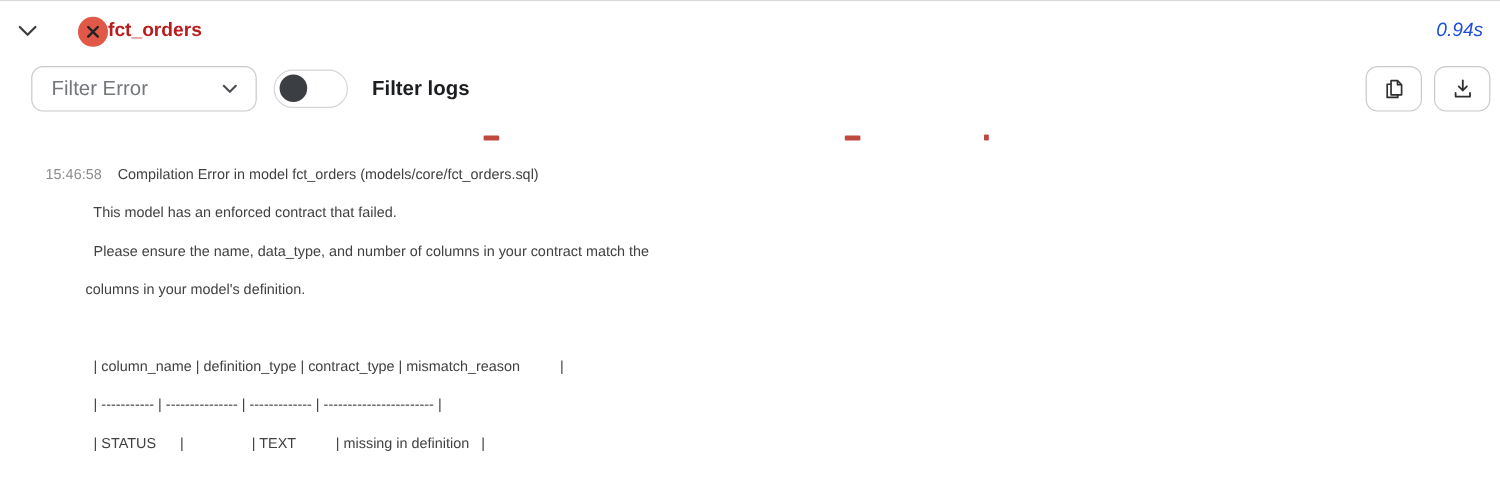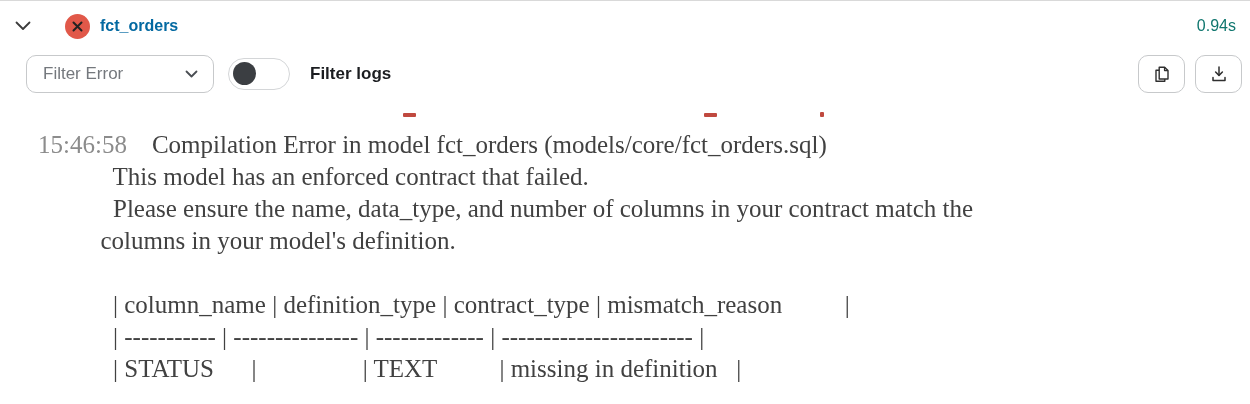--- a/index.html
+++ b/index.html
@@ -24,27 +24,28 @@
     display:flex;align-items:center;justify-content:center;
     cursor:pointer;color:#3c3c3c;background:none;border:none;padding:0;
   }
   .status-circle{
     width:25px;height:25px;border-radius:50%;
     background:#e15849;
     display:flex;align-items:center;justify-content:center;
     margin-left:27px;flex:0 0 auto;
   }
   .model-name{
-    margin-left:10px;
-    font-size:16px;font-weight:600;color:#0369a1;
+    margin-left:0;
+    font-size:16px;font-weight:600;color:#b91c1c;
   }
   .duration{
     margin-left:auto;
-    font-size:16px;color:#0f766e;
+    font-size:16px;color:#1d4ed8;
     padding-right:2px;
+    font-style:italic;
   }
   
   .toolbar-row{
     display:flex;align-items:center;
     height:46px;
     padding:0 8px 0 26px;
   }
   .filter-btn{
     width:188px;height:38px;box-sizing:border-box;
     background:#fff;border:1px solid #c7c9cb;border-radius:10px;
@@ -79,22 +80,22 @@
   }
   
   .log-area{
     position:relative;
     height:308px;
     overflow:hidden;
   }
   .log-pre{
     margin:0;
     padding:32px 0 0 38px;
-    font-family:Liberation Serif, serif;
-    font-size:25px;line-height:32px;
+    font-family:Liberation Sans, sans-serif;
+    font-size:12px;line-height:32px;
     white-space:pre;
     color:#414141;
   }
   .log-pre .ts{color:#8c8c8c;}
   
   .red-frag{position:absolute;background:#c0493f;border-radius:1px;}
   .frag-a{left:403px;top:16px;width:13px;height:4px;}
   .frag-b{left:704px;top:16px;width:13px;height:4px;}
   .frag-dot{left:820px;top:15px;width:4px;height:5px;}
 </style>

